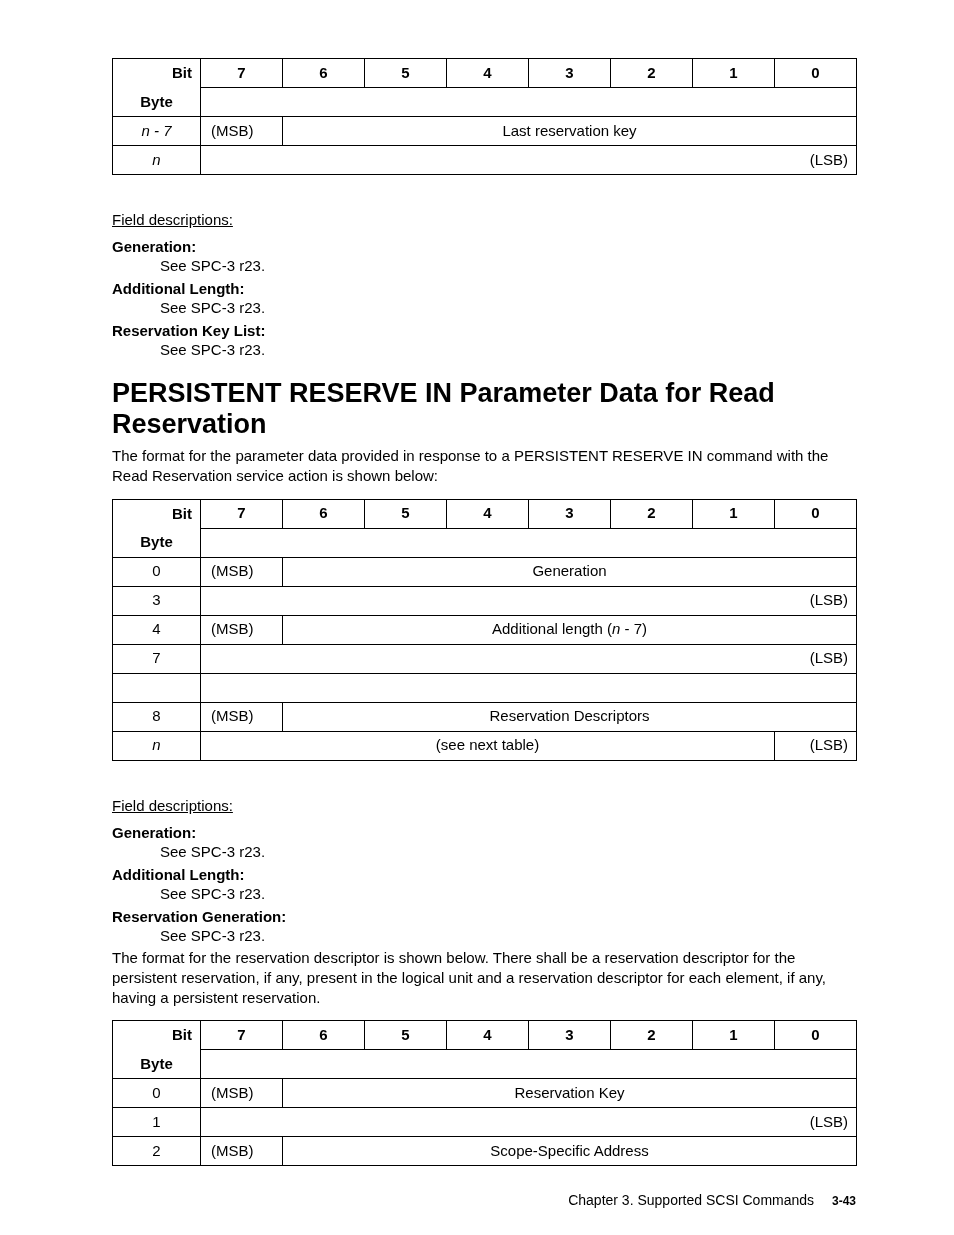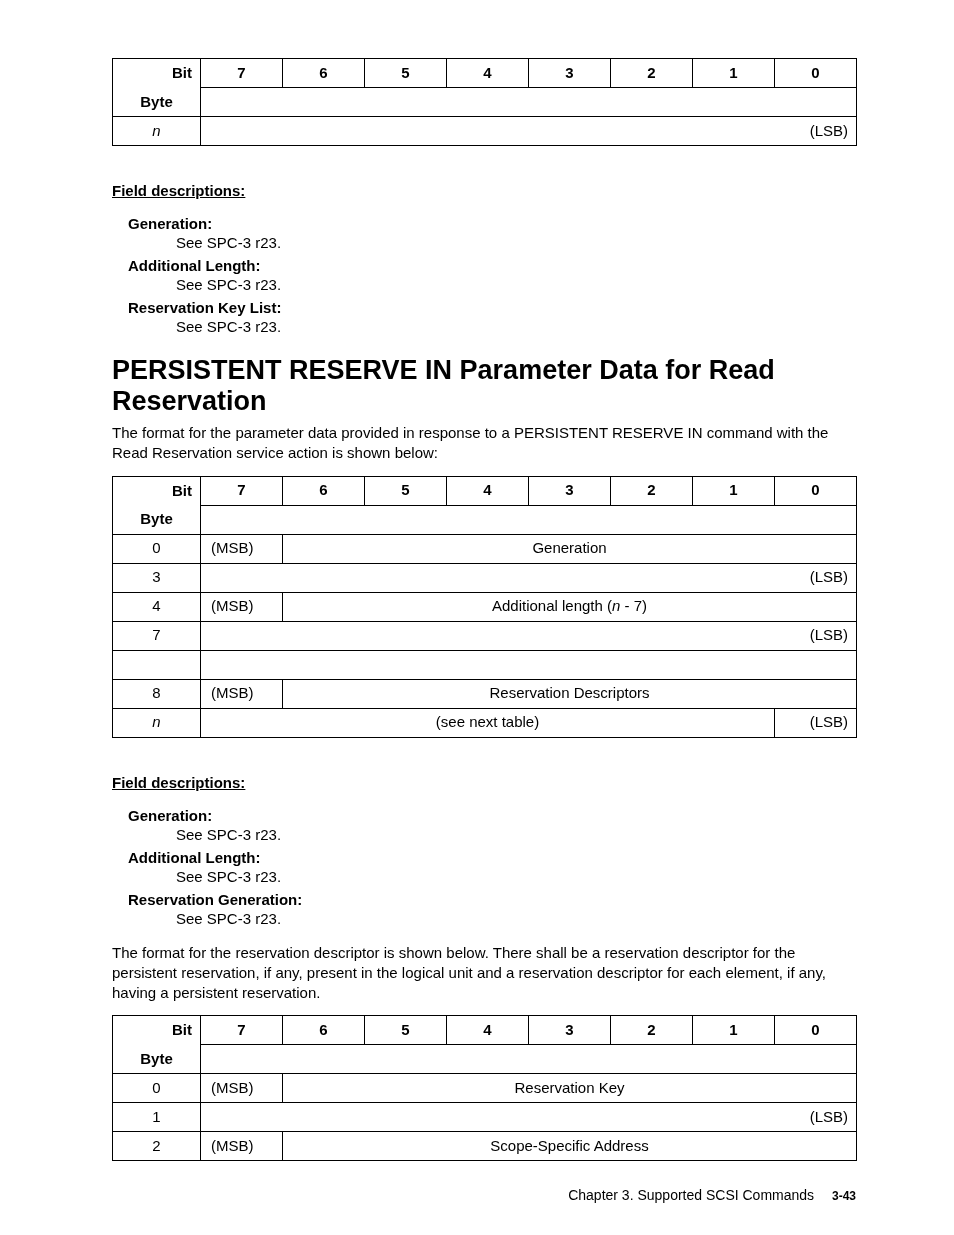--- a/index.html
+++ b/index.html
@@ -48,26 +48,26 @@
   table.bit .lsb    { text-align: right; padding-right: 8px; }
   table.bit .mid    { text-align: center; }
   table.bit .empty  { height: 20px; }
 
   
   col.bytecol { width: 88px; }
   col.bitcol  { width: 82px; }
 
   
   .fd-head {
-    font-weight: bold;
+    font-weight: normal;
     text-decoration: underline;
     margin-top: 36px;
     margin-bottom: 10px;
   }
-  dl.fd { margin: 16px; }
+  dl.fd { margin: 0; }
   dl.fd dt {
     font-weight: bold;
     margin-top: 6px;
   }
   dl.fd dd {
     margin: 2px 0 0 48px;
   }
 
   h2.section {
     font-size: 27px;
@@ -117,20 +117,25 @@
         <td class="hnum">3</td>
         <td class="hnum">2</td>
         <td class="hnum">1</td>
         <td class="hnum">0</td>
       </tr>
       <tr>
         <td class="hbyte noborder-top">Byte</td>
         <td colspan="8"></td>
       </tr>
       <tr>
+        <td class="bytec ital">n - 7</td>
+        <td class="msb">(MSB)</td>
+        <td colspan="7" class="mid">Last reservation key</td>
+      </tr>
+      <tr>
         <td class="bytec ital">n</td>
         <td colspan="8" class="lsb">(LSB)</td>
       </tr>
     </tbody>
       </table>
 
     <div class="fd-head">Field descriptions:</div>
     <dl class="fd">
       <dt>Generation:</dt>
       <dd>See SPC-3 r23.</dd>

